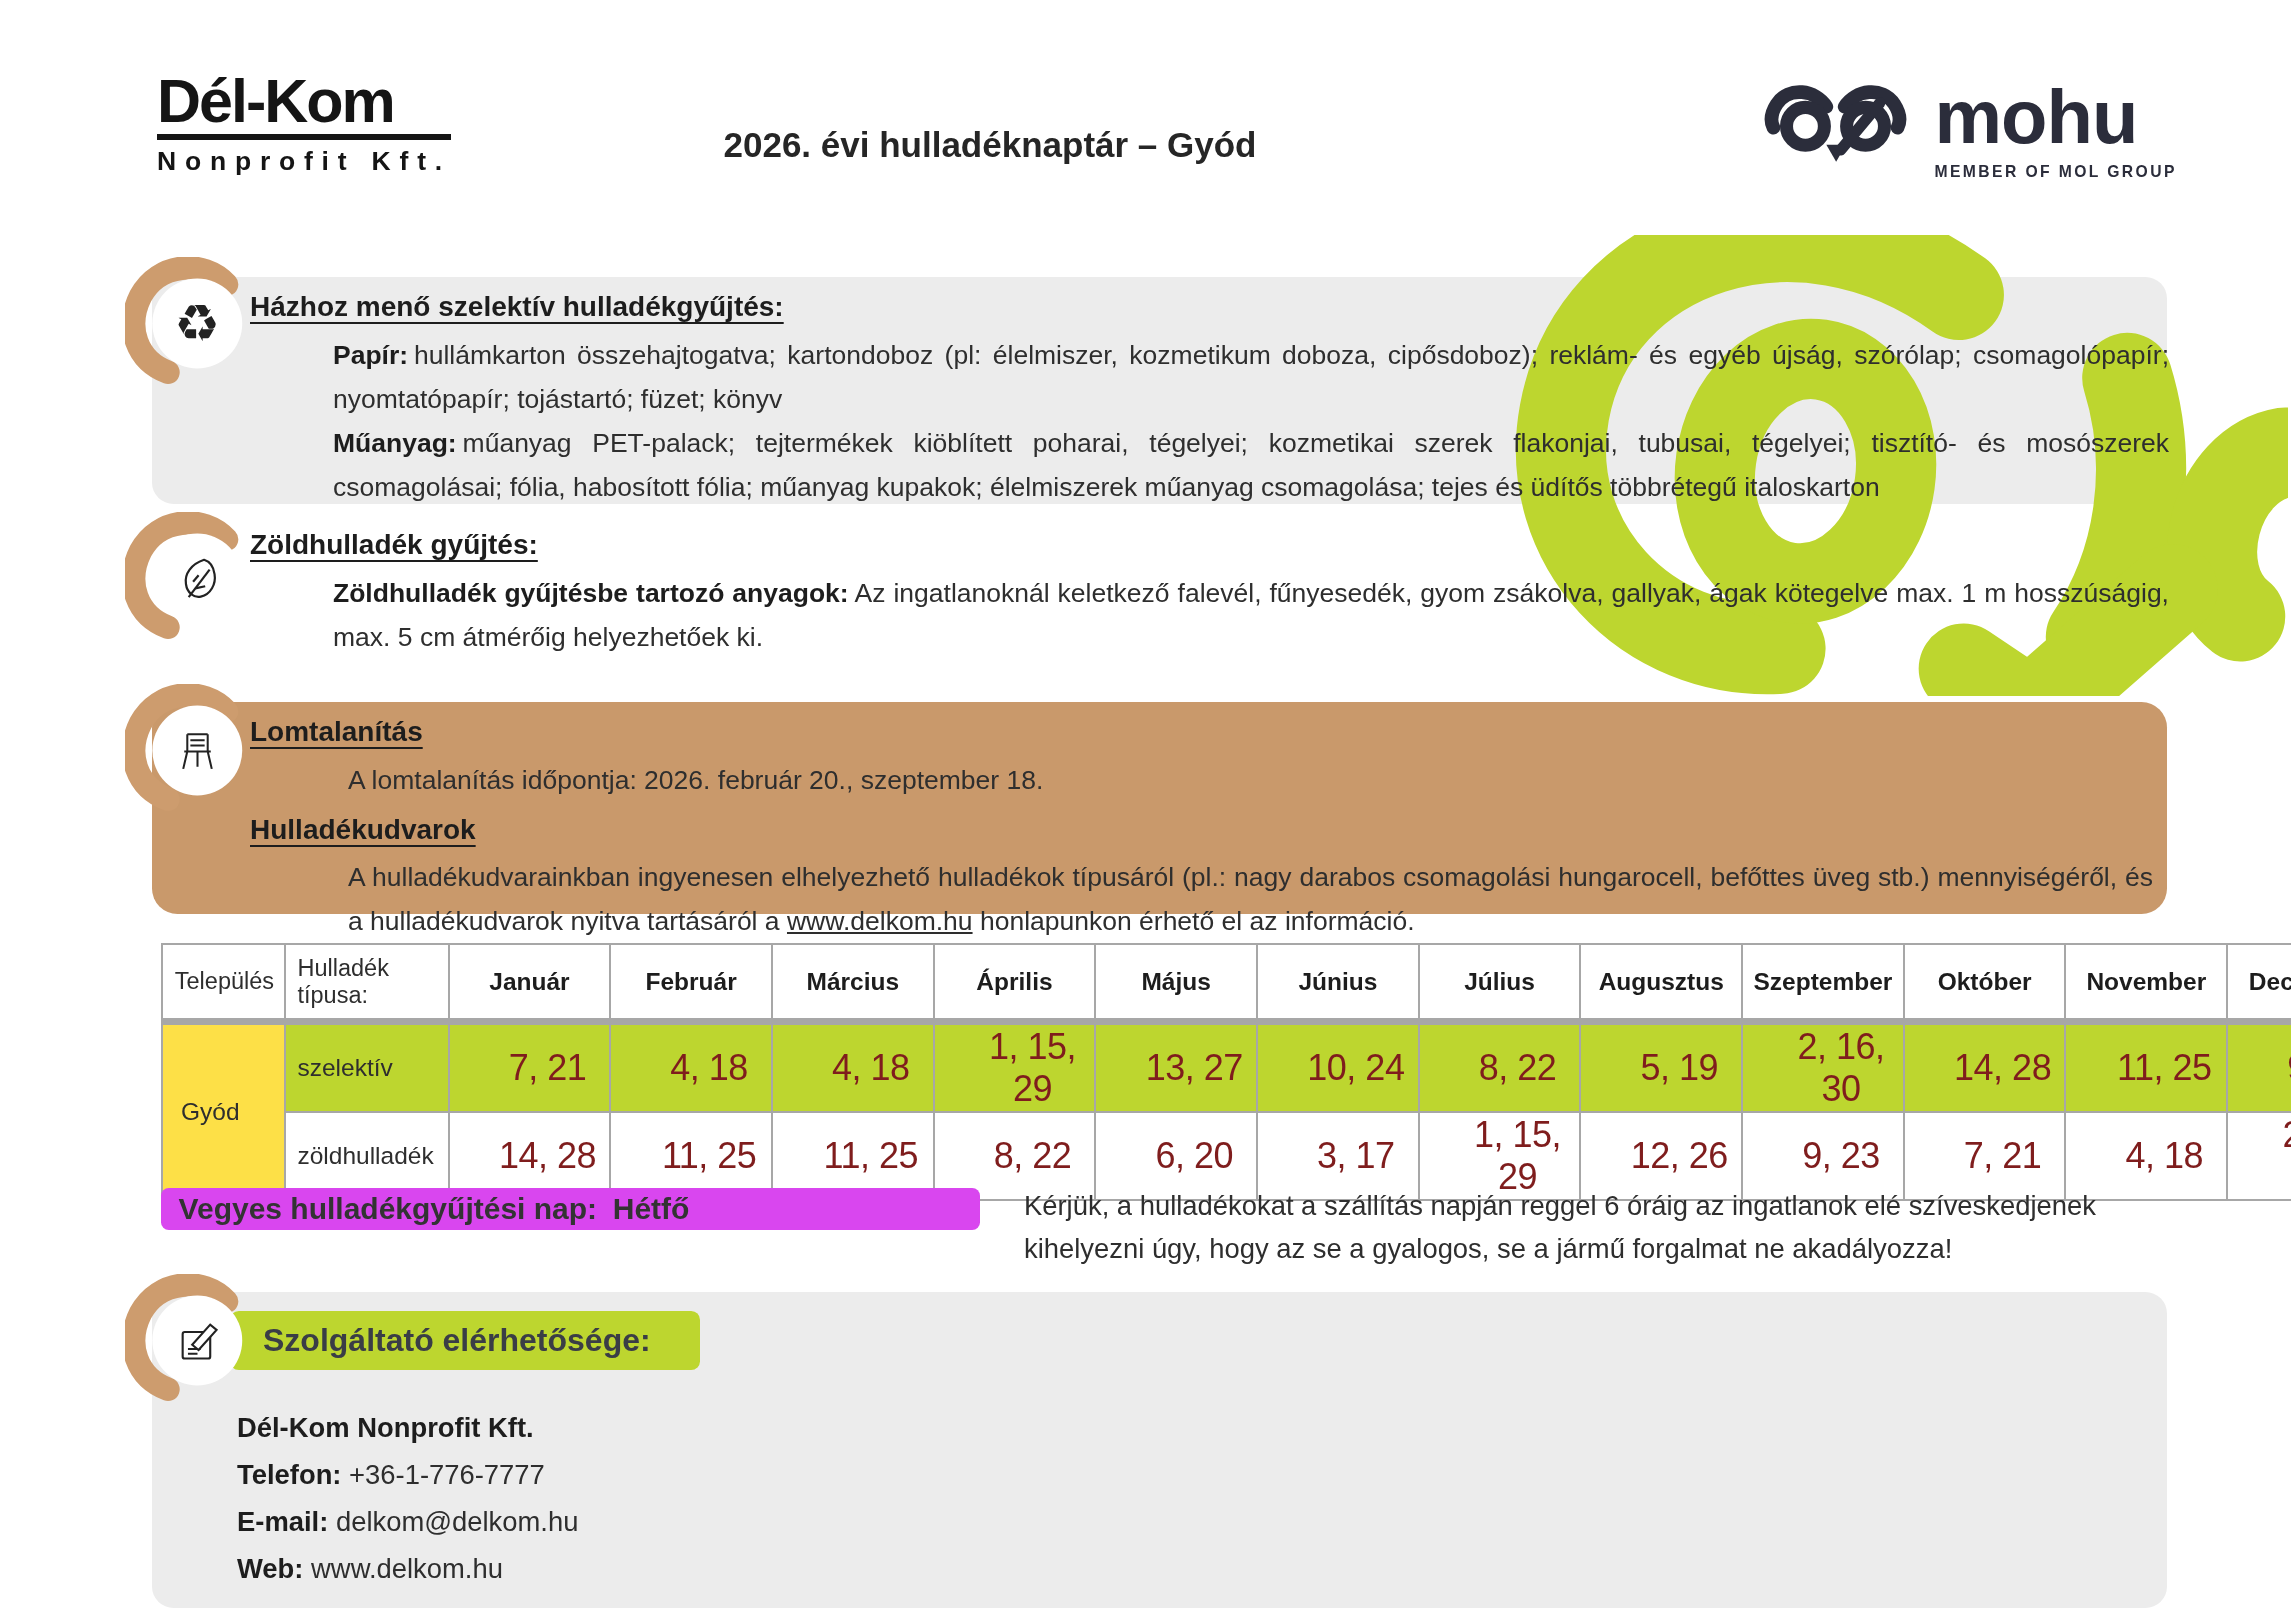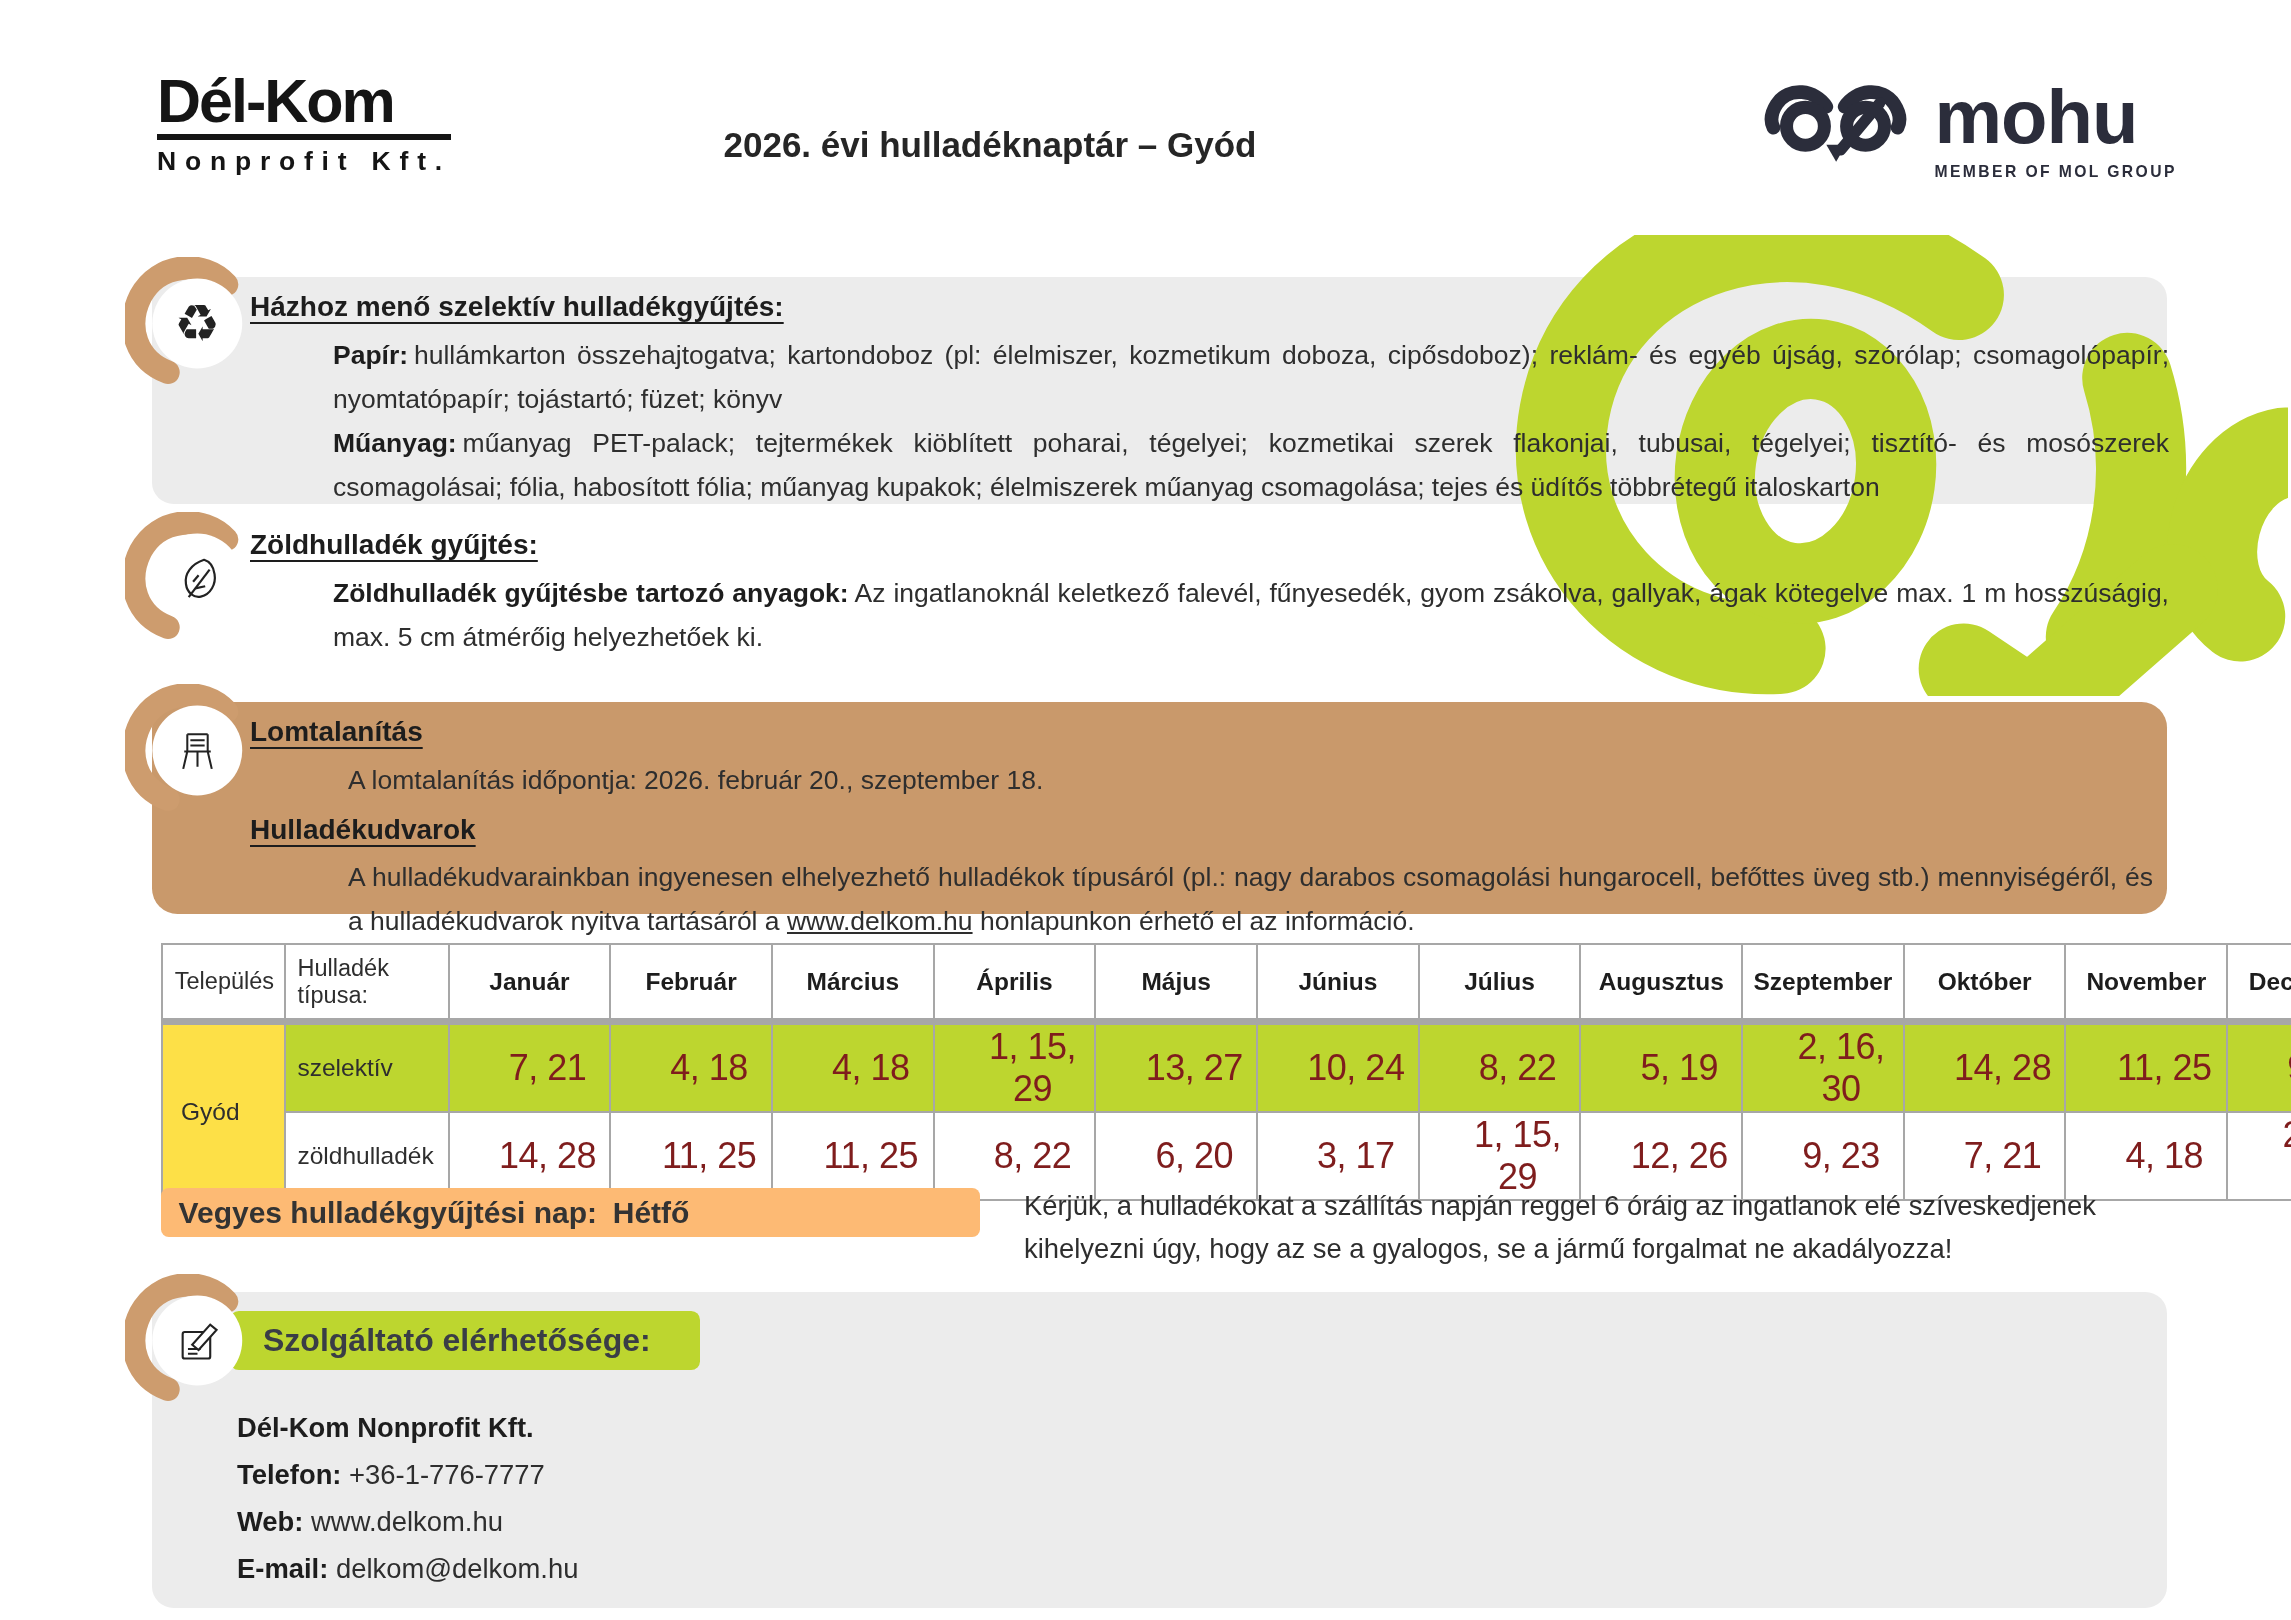--- a/index.html
+++ b/index.html
@@ -58,21 +58,21 @@
   .cal thead th{height:71px;border-bottom:7.8px solid #A7A7A7;background:#fff;}
   .cal .month{font-size:24.5px;font-weight:700;color:#1d1d1d;text-align:center;}
   .cal .hleft{font-size:23.5px;font-weight:400;color:#2e2e2e;text-align:left;padding-left:11.8px;}
   .cal tbody td{height:69px;}
   .cal .settle{font-size:24.5px;color:#2e2e2e;text-align:left;padding-left:18px;background:#fde047;}
   .cal .type{font-size:24.5px;color:#2e2e2e;text-align:left;padding-left:11.8px;}
   .cal .dates{font-size:36px;color:#7f1d1d;text-align:center;letter-spacing:-0.5px;padding-left:37px;}
   .cal tr.hl .type,.cal tr.hl .dates{background:#BDD62F;}
 
   
-  .pill{position:absolute;left:161px;top:1188px;width:819px;height:49px;background:#fdba74;
+  .pill{position:absolute;left:161px;top:1188px;width:819px;height:42px;background:#d946ef;
         border-radius:7.8px;display:flex;align-items:center;padding-left:17.6px;box-sizing:border-box;
         font-size:30px;font-weight:700;color:#333;z-index:2;}
   .pill .val{margin-left:15.7px;}
   .note{position:absolute;left:1024px;top:1184px;width:1166px;font-size:27.4px;line-height:43px;
         color:#2e2e2e;z-index:2;}
 
   
   .contact-title{position:absolute;left:230px;top:1311px;width:470px;height:59px;background:#BDD62F;
                  border-radius:8.8px;display:flex;align-items:center;padding-left:33px;box-sizing:border-box;
                  font-size:32px;font-weight:700;color:#3A3D46;z-index:2;}
@@ -260,18 +260,18 @@
   <div class="pill">
     <span>Vegyes hulladékgyűjtési nap:</span>
     <span class="val">Hétfő</span>
   </div>
   <div class="note">Kérjük, a hulladékokat a szállítás napján reggel 6 óráig az ingatlanok elé szíveskedjenek kihelyezni úgy, hogy az se a gyalogos, se a jármű forgalmat ne akadályozza!</div>
 
   <div class="contact-title">Szolgáltató elérhetősége:</div>
   <div class="contact-lines">
     <div><b>Dél-Kom Nonprofit Kft.</b></div>
     <div><b>Telefon:</b> <span>+36-1-776-7777</span></div>
+    <div><b>E-mail:</b> <span class="">delkom@delkom.hu</span></div>
     <div><b>Web:</b> <span>www.delkom.hu</span></div>
-    <div><b>E-mail:</b> <span class="">delkom@delkom.hu</span></div>
   </div>
 
 </div>
 
 
 </body></html>

